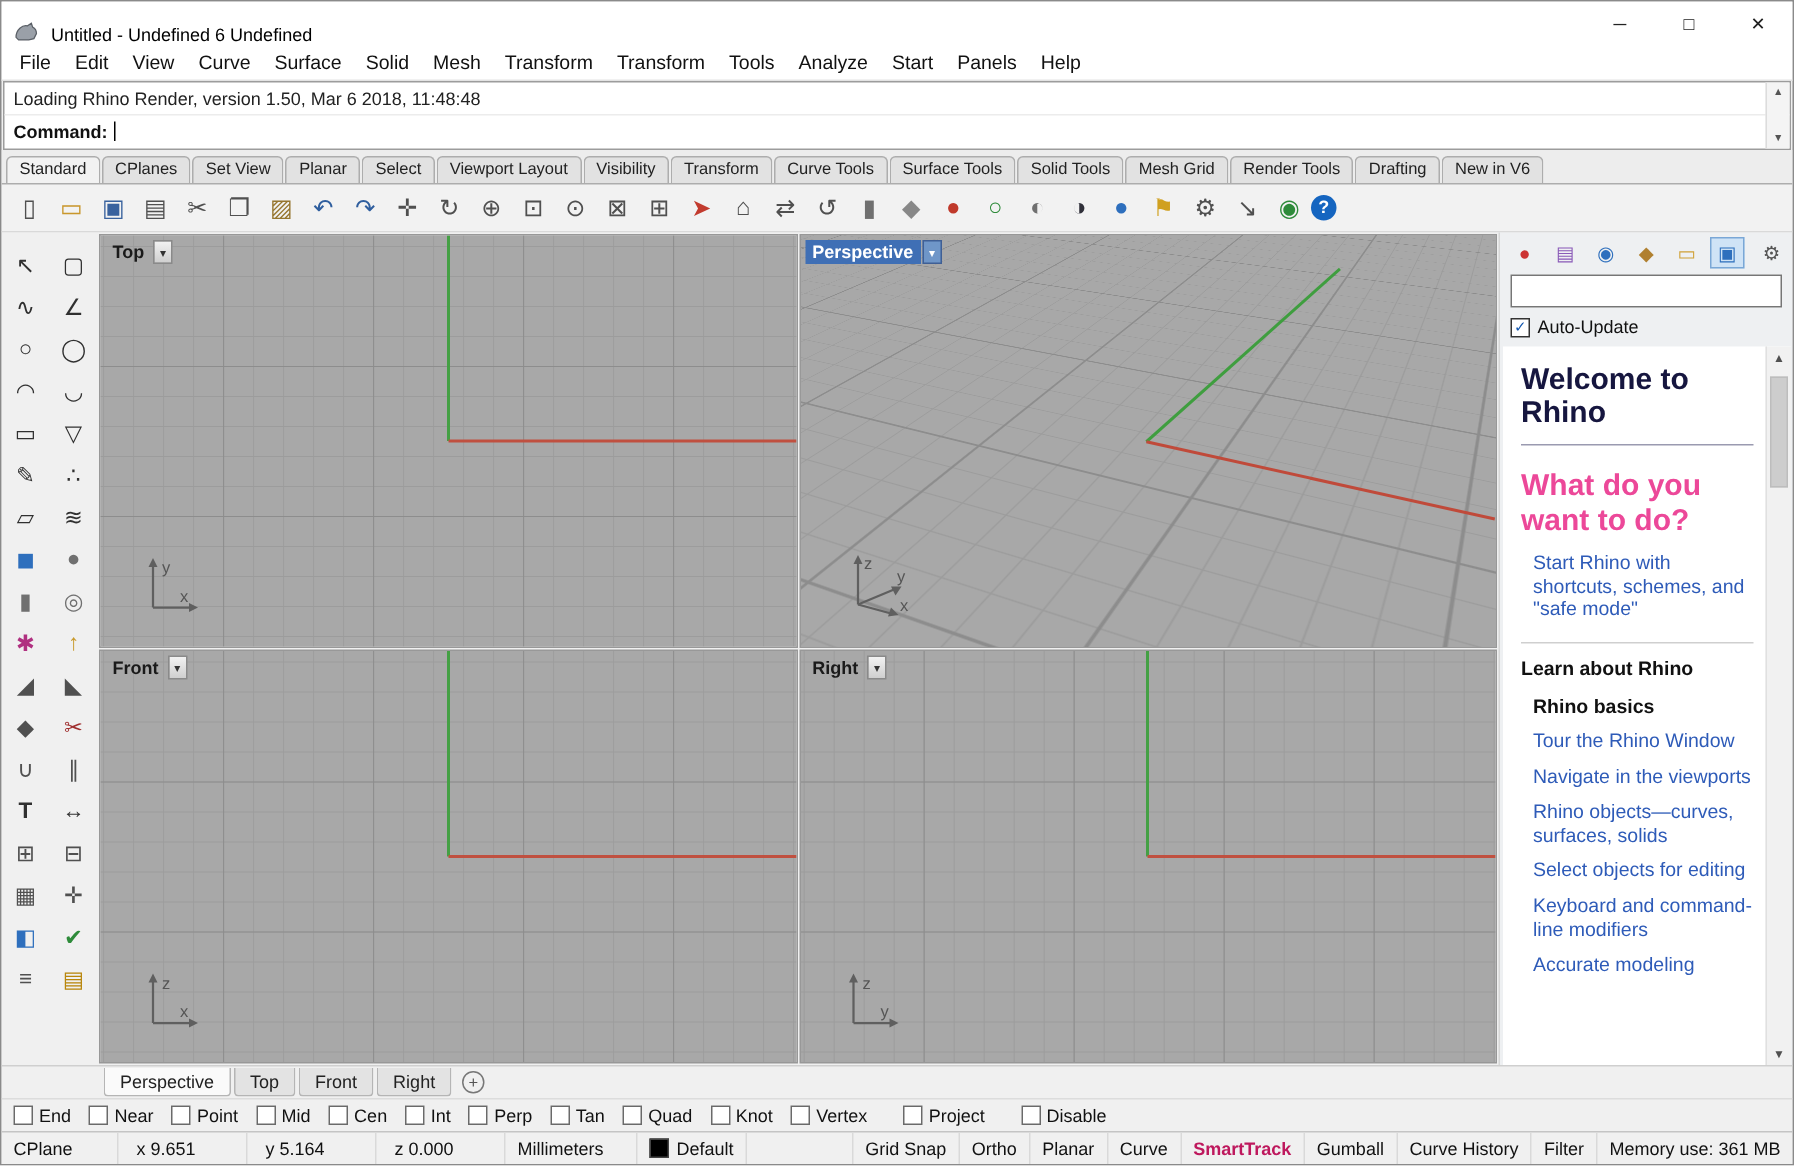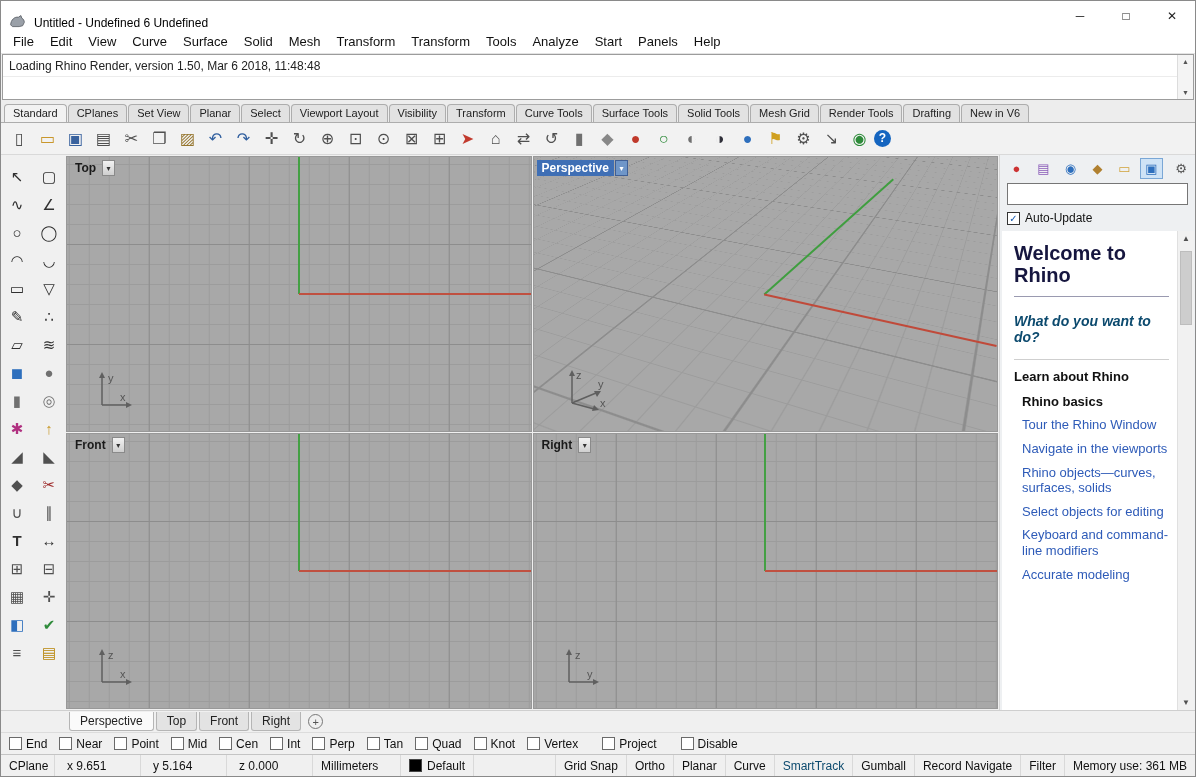--- a/index.html
+++ b/index.html
@@ -97,21 +97,21 @@
   .pgear { width:18px; display:flex; align-items:center; justify-content:center; color:#555; font-size:13px; }
   .psearch { display:block; height:22px; margin:1px 7px 4px; width:calc(100% - 14px); border:1px solid #767676;
              background:#fff; font:inherit; padding:0 5px; }
   .pauto { display:flex; align-items:center; gap:5px; margin:2px 7px 6px; font-size:12px; }
   .pcheck { width:13px; height:13px; border:1px solid #333; background:#fff; display:flex; align-items:center;
             justify-content:center; font-size:10px; color:#1458b0; font-weight:bold; }
 
   .helpwrap { flex:1; display:flex; min-height:0; background:#fff; margin:0 1px 0 2px; }
   .helpbody { flex:1; padding:12px 8px 0 12px; overflow:hidden; }
   .help-title { font-size:20px; font-weight:bold; color:#16163f; line-height:1.08; padding-bottom:10px; border-bottom:1px solid #9a9ab0; }
-  .help-sub { font-size:14px; font-weight:bold; color:#0c4a6e; margin-top:16px; line-height:1.15;font-style:italic; }
+  .help-sub { font-size:20px; font-weight:bold; color:#ec4899; margin-top:16px; line-height:1.15; }
   .helpbody .h3 { font-size:13px; font-weight:bold; margin-top:14px; padding-top:9px; border-top:1px solid #cfcfcf; }
   .helpbody .h4 { font-size:13px; font-weight:bold; margin:10px 0 2px 8px; }
   .helpbody .link { font-size:13px; color:#2e5bb8; margin:8px 0 8px 8px; line-height:1.2; cursor:pointer; }
 
   .pscroll { flex:0 0 17px; background:#f1f1f1; border-left:1px solid #e0e0e0; position:relative;
              display:flex; flex-direction:column; justify-content:space-between; align-items:center;
              font-size:8px; color:#505050; padding:3px 0; }
   .sthumb { position:absolute; top:20px; left:2px; right:2px; height:74px; background:#cdcdcd; border:1px solid #bdbdbd; }
 
   
@@ -126,27 +126,27 @@
   
   .osnap { flex:0 0 22px; display:flex; align-items:center; padding-left:8px; background:#f0f0f0;
            border-top:1px solid #dcdcdc; font-size:12px; }
   .oitem { display:flex; align-items:center; gap:4px; margin-right:12px; }
   .oitem.gap { margin-left:12px; }
   .obox { width:13px; height:13px; background:#fff; border:1px solid #6a6a6a; }
 
   
   .statusbar { flex:0 0 22px; display:flex; align-items:stretch; background:#f0f0f0; border-top:1px solid #c4c4c4; font-size:12px; }
   .scell { display:flex; align-items:center; padding:0 8px; border-right:1px solid #d9d9d9; white-space:nowrap; }
-  .scell.cplane { width:54px;text-align:center; }
+  .scell.cplane { width:78px;text-align:center; }
   .scell.coord { width:86px; padding-left:12px; }
   .scell.units { width:88px; }
   .scell.spacer { flex:1; }
   .swatch { width:13px; height:13px; background:#000; border:1px solid #444; margin-right:5px; }
   .stoggles { display:contents; }
-  .scell.accent { color:#0c4a6e; font-weight:normal; }
+  .scell.accent { color:#be185d; font-weight:bold; }
   .scell.mem { border-right:none; }
 </style>
 </head>
 <body>
 
 <div class="app">
 
   <div class="titlebar">
     <svg class="appicon" viewBox="0 0 20 20">
       <path d="M2 14 C2 8 7 4 11 5 l3 -2 1 3 c2 1 3 3 3 5 l-2 4 -4 1 -8 0 z" fill="#9aa0a8" stroke="#5a5f66" stroke-width="1"></path>
@@ -172,20 +172,24 @@
       <span class="menu-item">Transform</span>
       <span class="menu-item">Tools</span>
       <span class="menu-item">Analyze</span>
       <span class="menu-item">Start</span>
       <span class="menu-item">Panels</span>
       <span class="menu-item">Help</span>
     </div>
 
   <div class="command-area">
     <div class="cmd-history">Loading Rhino Render, version 1.50, Mar  6 2018, 11:48:48</div>
+    <div class="cmd-line">
+      <span class="cmd-prompt">Command:</span>
+      <span class="caret"></span>
+    </div>
     <div class="cmd-scroll">
       <span>▲</span>
       <span>▼</span>
     </div>
   </div>
 
   <div class="tabstrip">
 
   <span class="ttab active">Standard</span>
       <span class="ttab">CPlanes</span>
@@ -384,20 +388,21 @@
             <span>✓</span>
           </span>
         <span>Auto-Update</span>
       </label>
       <div class="helpwrap">
         <div class="helpbody">
           <div class="help-title">Welcome to Rhino</div>
           <div class="help-sub">What do you want to do?</div>
           <div>
 
+              <div class="link">Start Rhino with shortcuts, schemes, and "safe mode"</div>
               <div class="h3">Learn about Rhino</div>
               <div class="h4">Rhino basics</div>
               <div class="link">Tour the Rhino Window</div>
               <div class="link">Navigate in the viewports</div>
               <div class="link">Rhino objects—curves, surfaces, solids</div>
               <div class="link">Select objects for editing</div>
               <div class="link">Keyboard and command-line modifiers</div>
               <div class="link">Accurate modeling</div>
             </div>
         </div>
@@ -496,17 +501,17 @@
     <span class="scell coord">y 5.164</span>
     <span class="scell coord">z 0.000</span>
     <span class="scell units">Millimeters</span>
     <span class="scell">
       <span class="swatch" style="background:#000000"></span>
       <span>Default</span>
     </span>
     <span class="scell spacer"></span>
     <div class="stoggles">
       
-    <span class="scell stoggle">Grid Snap</span><span class="scell stoggle">Ortho</span><span class="scell stoggle">Planar</span><span class="scell stoggle">Curve</span><span class="scell stoggle accent">SmartTrack</span><span class="scell stoggle">Gumball</span><span class="scell stoggle">Record Navigate</span><span class="scell stoggle">Filter</span></div>
+    <span class="scell stoggle">Grid Snap</span><span class="scell stoggle">Ortho</span><span class="scell stoggle">Planar</span><span class="scell stoggle">Curve</span><span class="scell stoggle accent">SmartTrack</span><span class="scell stoggle">Gumball</span><span class="scell stoggle">Curve History</span><span class="scell stoggle">Filter</span></div>
     <span class="scell mem">Memory use: 361 MB</span>
   </div>
 
 </div>
 
 </body></html>

